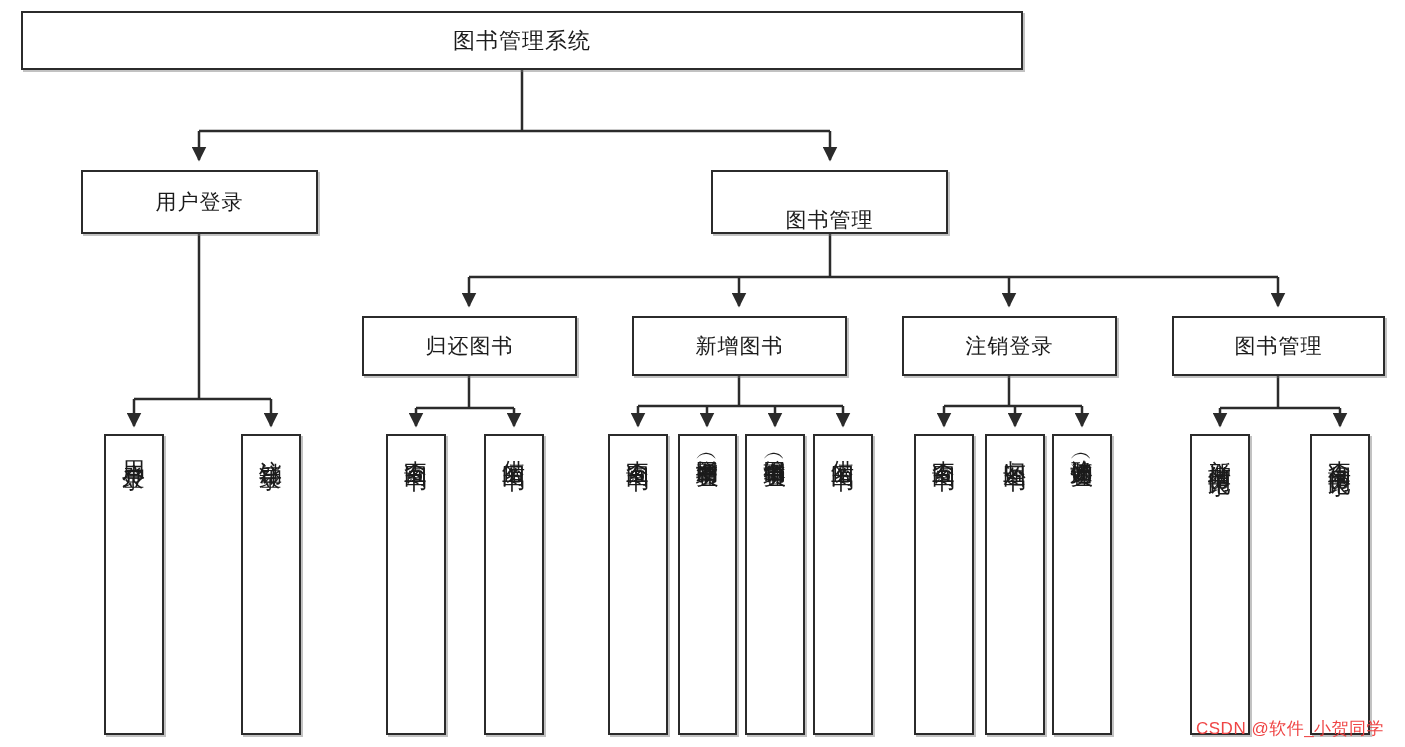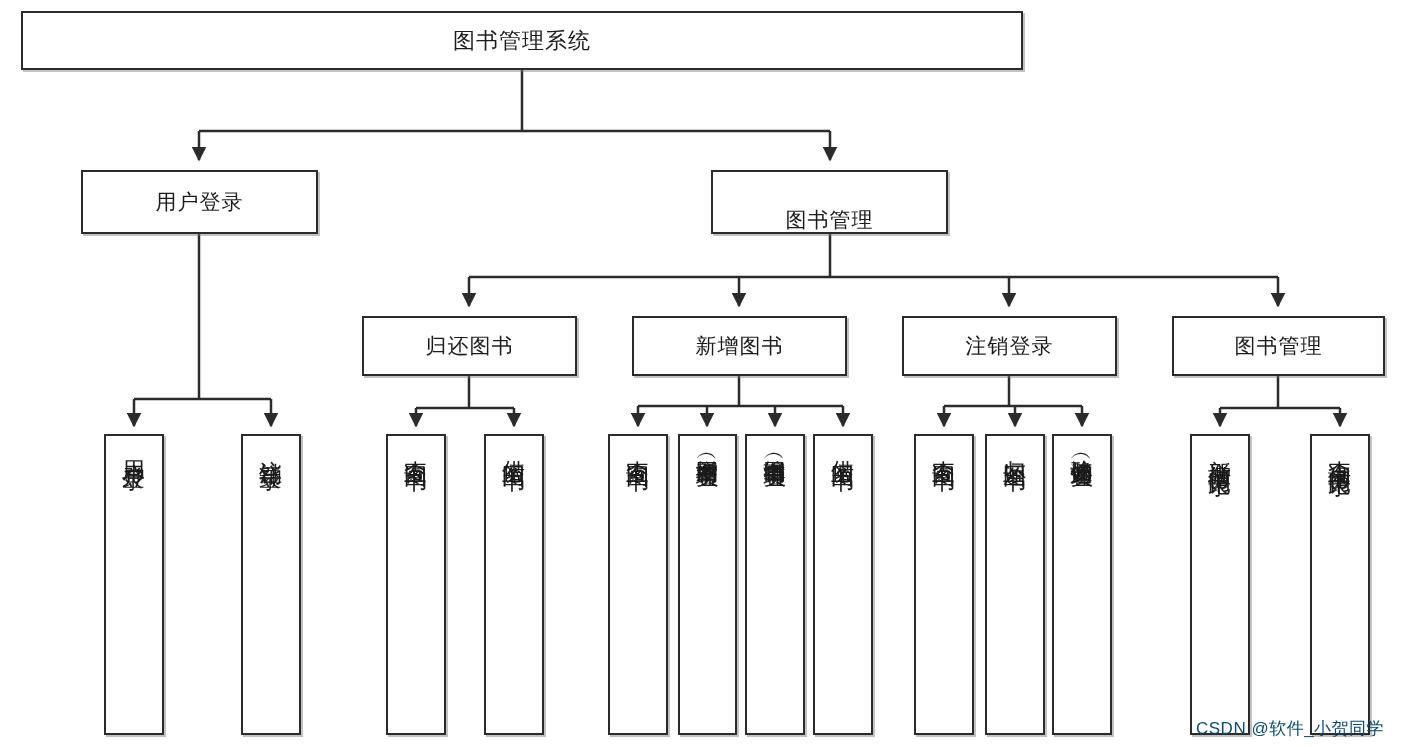--- a/index.html
+++ b/index.html
@@ -187,15 +187,15 @@
         <span class="label">确认归还（管理员）</span>
       </div>
       <div class="node vert" style="left: 1190px; top: 434px; width: 60px; height: 301px;">
         <span class="label">新增借阅记录</span>
       </div>
       <div class="node vert" style="left: 1310px; top: 434px; width: 60px; height: 301px;">
         <span class="label">查询借阅记录</span>
       </div>
     </div>
 
-  <div class="watermark" style="left: 1196px; top: 717px; color: #0c4a6e;">CSDN @软件_小贺同学</div>
+  <div class="watermark" style="left: 1196px; top: 717px; color: #ef4444;">CSDN @软件_小贺同学</div>
 
 </div>
 
 </body></html>

